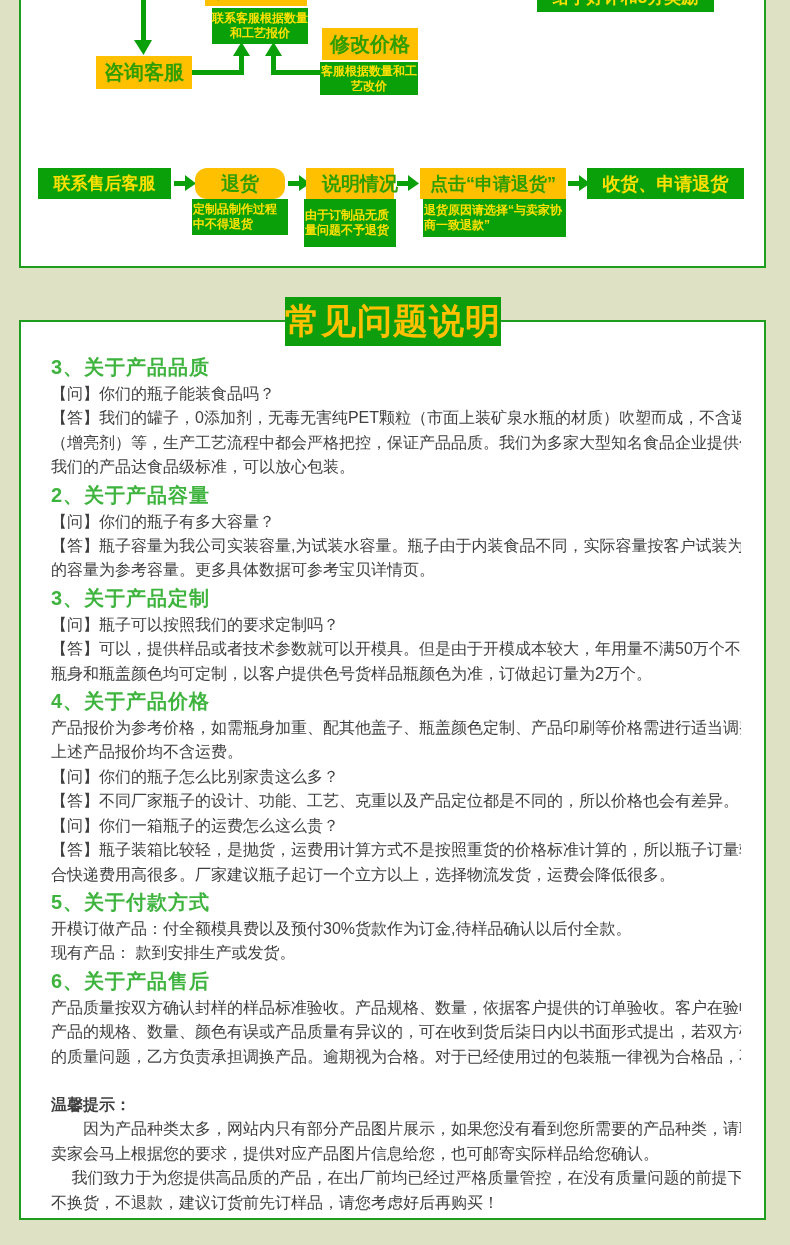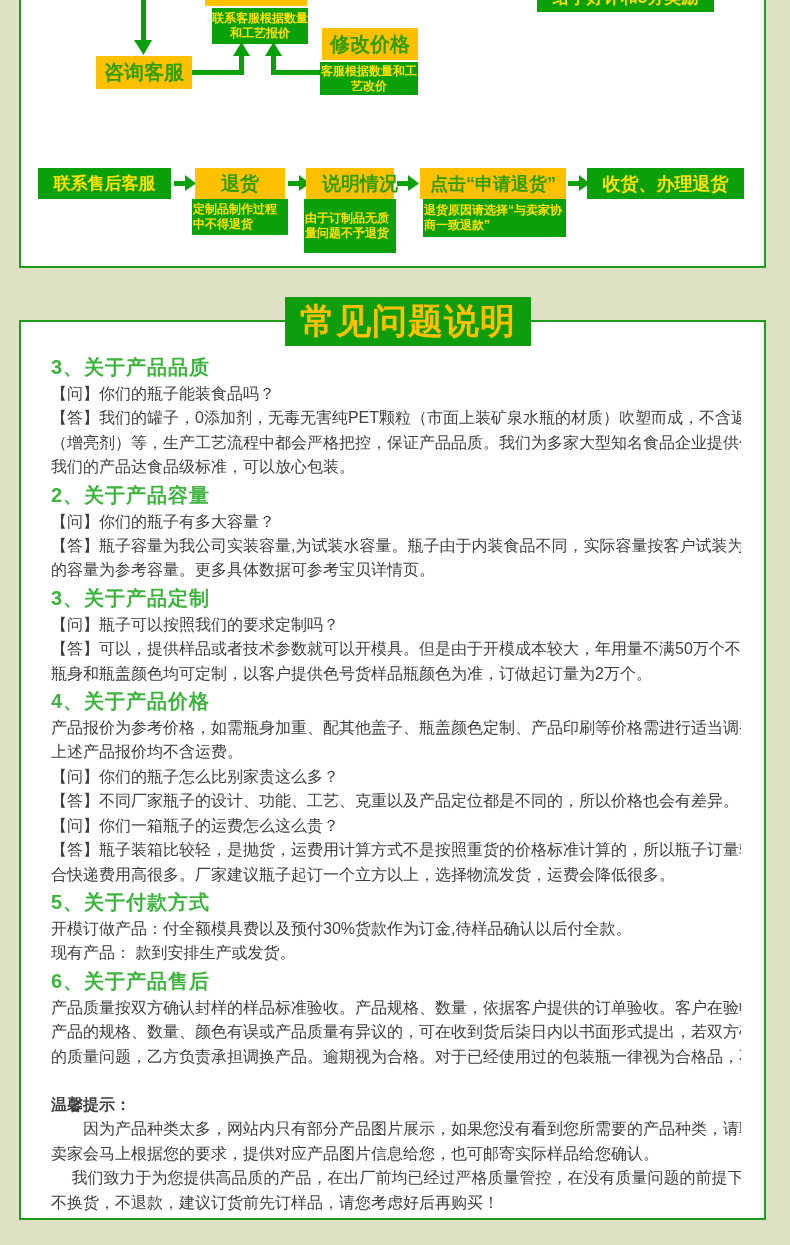--- a/index.html
+++ b/index.html
@@ -33,37 +33,37 @@
 
   
   .step{
     position:absolute; top:168px; height:31px; z-index:3;
     display:flex; align-items:center; justify-content:center;
     font-weight:bold; white-space:nowrap; box-sizing:border-box;
   }
   .step.yellow{ background:var(--yellow,#ffc000); color:var(--green-text,#2f9e00); font-size:19px; }
   .step.green{ background:var(--green,#0aa00a); color:var(--yellow-text,#ffe000); font-size:17px; }
   .s0{ left:38px;  width:133px; }
-  .s1{ left:195px; width:90px; }
+  .s1{ left:195px; width:90px;border-radius:12px; }
   .s2{ left:306px; width:88px;padding-left:20px; }
   .s3{ left:420px; width:146px; font-size:18px !important; }
   .s4{ left:587px; width:157px; font-size:18px !important; }
   .snote{
     position:absolute; top:199px; z-index:3; background:var(--green,#0aa00a);
     color:var(--yellow-text,#ffe000); font-weight:bold; font-size:12px; line-height:15px;
     display:flex; align-items:center; justify-content:center; text-align:left;
     box-sizing:border-box; padding:6px 1px;
   }
   .n1{ left:192px; width:96px;  height:36px; }
-  .n2{ left:304px; width:92px;  height:54px; }
+  .n2{ left:304px; width:92px;  height:48px; }
   .n3{ left:423px; width:143px; height:38px; }
 
   
   .faq-title{
-    position:absolute; left:285px; top:297px; width:246px; height:49px; z-index:4;
+    position:absolute; left:285px; top:297px; width:216px; height:49px; z-index:4;
     background:var(--title-green,#0d9d0d); color:var(--yellow,#ffc000);
     font-size:35px; font-weight:bold; letter-spacing:1px;
     display:flex; align-items:center; justify-content:center;
   }
   .faq{ position:absolute; left:30px; top:30px; width:690px; }
   .sec-h{
     color:var(--heading-green,#3eb43e); font-size:20px; line-height:30px;
     font-weight:bold; letter-spacing:1px;
   }
   .fline{
@@ -113,21 +113,21 @@
   </svg>
 
   <div id="return-flow">
       <div class="step s0 green">联系售后客服</div>
       <div class="step s1 yellow">退货</div>
       <div class="snote n1">定制品制作过程中不得退货</div>
       <div class="step s2 yellow">说明情况</div>
       <div class="snote n2">由于订制品无质量问题不予退货</div>
       <div class="step s3 yellow">点击“申请退货”</div>
       <div class="snote n3">退货原因请选择“与卖家协商一致退款”</div>
-      <div class="step s4 green">收货、办理退货</div>
+      <div class="step s4 green">收货、申请退货</div>
     </div>
 
   <div class="panel panel2">
     <div class="faq" id="faq-content">
         <div class="sec-h">3、关于产品品质</div>
         <div class="fline">【问】你们的瓶子能装食品吗？</div>
         <div class="fline">【答】我们的罐子，0添加剂，无毒无害纯PET颗粒（市面上装矿泉水瓶的材质）吹塑而成，不含返料和工业原料</div>
         <div class="fline">（增亮剂）等，生产工艺流程中都会严格把控，保证产品品质。我们为多家大型知名食品企业提供包材服务，</div>
         <div class="fline"> 我们的产品达食品级标准，可以放心包装。</div>
         <div class="sec-h">2、关于产品容量</div>

